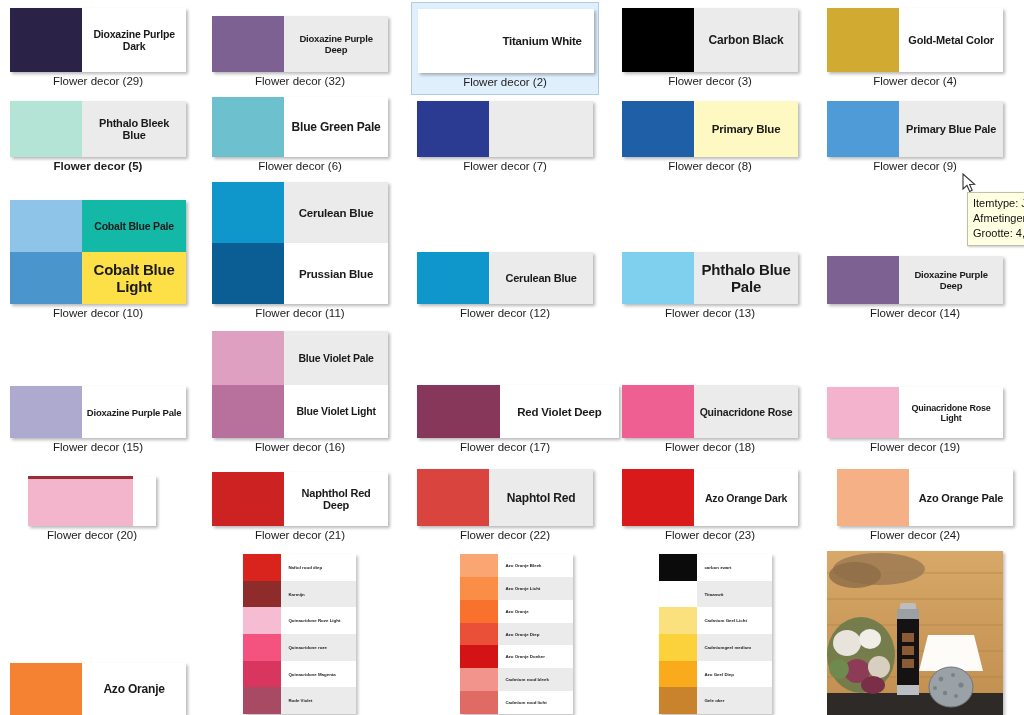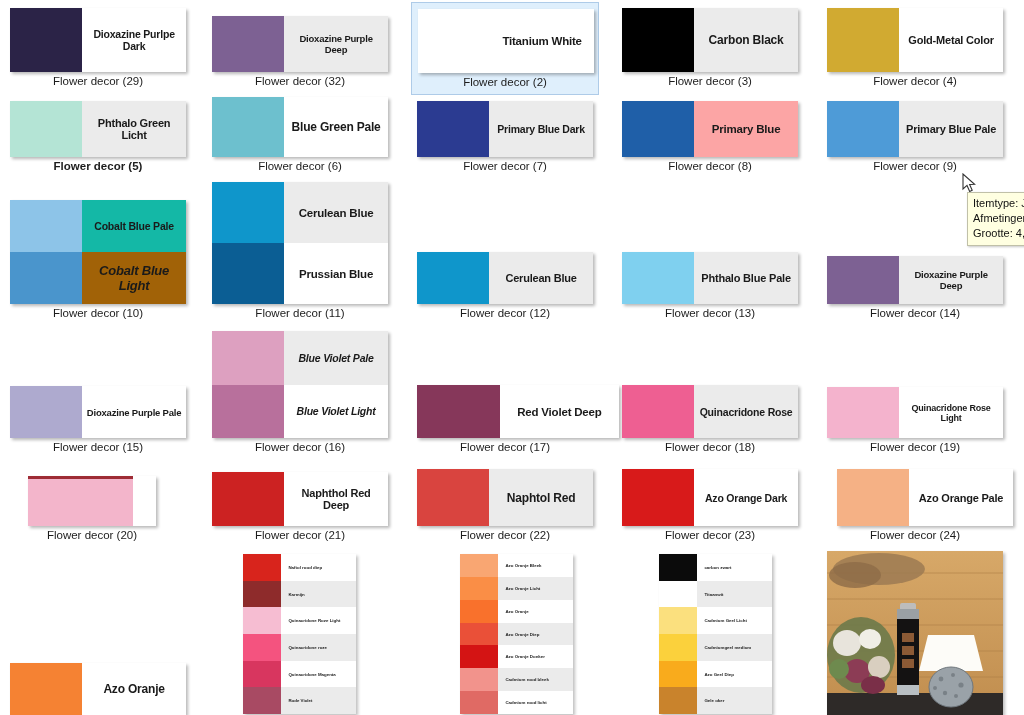--- a/index.html
+++ b/index.html
@@ -149,48 +149,47 @@
           <div class="cc-sw" style="background: rgb(209, 170, 49);"></div>
           <div class="cc-lb" style="background: rgb(255, 255, 255); font-size: 11px;">Gold-Metal Color</div>
         </div>
       </div>
       <div class="caption" style="top: 73px;">Flower decor (4)</div>
     </div>
     <div class="grid-item" style="left: 4px; top: 95px; width: 188px; height: 85px;">
       <div class="thumb" style="position: absolute; left: 6px; top: 6px; width: 176px; height: 56px; background: rgb(235, 235, 235);">
         <div class="cc">
           <div class="cc-sw" style="background: rgb(180, 228, 213);"></div>
-          <div class="cc-lb" style="background: rgb(235, 235, 235); font-size: 11px;">Phthalo Green Licht</div>
+          <div class="cc-lb" style="background: rgb(235, 235, 235); font-size: 11px;">Phthalo Bleek Blue</div>
         </div>
       </div>
       <div class="caption" style="top: 65px; font-weight: bold;">Flower decor (5)</div>
     </div>
     <div class="grid-item" style="left: 206px; top: 91px; width: 188px; height: 89px;">
       <div class="thumb" style="position: absolute; left: 6px; top: 6px; width: 176px; height: 60px; background: rgb(255, 255, 255);">
         <div class="cc">
           <div class="cc-sw" style="background: rgb(109, 192, 206);"></div>
           <div class="cc-lb" style="background: rgb(255, 255, 255); font-size: 12px;">Blue Green Pale</div>
         </div>
       </div>
       <div class="caption" style="top: 69px;">Flower decor (6)</div>
     </div>
     <div class="grid-item" style="left: 411px; top: 95px; width: 188px; height: 85px;">
       <div class="thumb" style="position: absolute; left: 6px; top: 6px; width: 176px; height: 56px; background: rgb(235, 235, 235);">
         <div class="cc">
           <div class="cc-sw" style="background: rgb(43, 59, 145);"></div>
-          <div class="cc-lb" style="background: rgb(235, 235, 235); font-size: 10.5px;">Primary Blue Dark</div>
         </div>
       </div>
       <div class="caption" style="top: 65px;">Flower decor (7)</div>
     </div>
     <div class="grid-item" style="left: 616px; top: 95px; width: 188px; height: 85px;">
       <div class="thumb" style="position: absolute; left: 6px; top: 6px; width: 176px; height: 56px; background: rgb(235, 235, 235);">
         <div class="cc">
           <div class="cc-sw" style="background: rgb(31, 95, 168);"></div>
-          <div class="cc-lb" style="background: #fca5a5; font-size: 11.5px;">Primary Blue</div>
+          <div class="cc-lb" style="background: #fef9c3; font-size: 11.5px;">Primary Blue</div>
         </div>
       </div>
       <div class="caption" style="top: 65px;">Flower decor (8)</div>
     </div>
     <div class="grid-item" style="left: 821px; top: 95px; width: 188px; height: 85px;">
       <div class="thumb" style="position: absolute; left: 6px; top: 6px; width: 176px; height: 56px; background: rgb(235, 235, 235);">
         <div class="cc">
           <div class="cc-sw" style="background: rgb(78, 155, 215);"></div>
           <div class="cc-lb" style="background: rgb(235, 235, 235); font-size: 11px;">Primary Blue Pale</div>
         </div>
@@ -199,21 +198,21 @@
     </div>
     <div class="grid-item" style="left: 4px; top: 194px; width: 188px; height: 133px;">
       <div class="thumb" style="position: absolute; left: 6px; top: 6px; width: 176px; height: 104px; background: rgb(255, 255, 255);">
         <div class="cc2">
           <div class="cc">
             <div class="cc-sw" style="background: rgb(141, 196, 232);"></div>
             <div class="cc-lb" style="background: #14b8a6; font-size: 10.5px;">Cobalt Blue Pale</div>
           </div>
           <div class="cc">
             <div class="cc-sw" style="background: rgb(74, 149, 204);"></div>
-            <div class="cc-lb" style="background: #a16207; font-size: 13px; font-style: italic;">Cobalt Blue Light</div>
+            <div class="cc-lb" style="background: #fde047; font-size: 15px;">Cobalt Blue Light</div>
           </div>
         </div>
       </div>
       <div class="caption" style="top: 113px;">Flower decor (10)</div>
     </div>
     <div class="grid-item" style="left: 206px; top: 176px; width: 188px; height: 151px;">
       <div class="thumb" style="position: absolute; left: 6px; top: 6px; width: 176px; height: 122px; background: rgb(235, 235, 235);">
         <div class="cc2">
           <div class="cc">
             <div class="cc-sw" style="background: rgb(15, 150, 203);"></div>
@@ -233,21 +232,21 @@
           <div class="cc-sw" style="background: rgb(15, 150, 203);"></div>
           <div class="cc-lb" style="background: rgb(235, 235, 235); font-size: 11px;">Cerulean Blue</div>
         </div>
       </div>
       <div class="caption" style="top: 61px;">Flower decor (12)</div>
     </div>
     <div class="grid-item" style="left: 616px; top: 246px; width: 188px; height: 81px;">
       <div class="thumb" style="position: absolute; left: 6px; top: 6px; width: 176px; height: 52px; background: rgb(235, 235, 235);">
         <div class="cc">
           <div class="cc-sw" style="background: rgb(127, 208, 239);"></div>
-          <div class="cc-lb" style="background: rgb(235, 235, 235); font-size: 11px;">Phthalo Blue Pale</div>
+          <div class="cc-lb" style="background: rgb(235, 235, 235); font-size: 15px;">Phthalo Blue Pale</div>
         </div>
       </div>
       <div class="caption" style="top: 61px;">Flower decor (13)</div>
     </div>
     <div class="grid-item" style="left: 821px; top: 250px; width: 188px; height: 77px;">
       <div class="thumb" style="position: absolute; left: 6px; top: 6px; width: 176px; height: 48px; background: rgb(235, 235, 235);">
         <div class="cc">
           <div class="cc-sw" style="background: rgb(125, 97, 147);"></div>
           <div class="cc-lb" style="background: rgb(235, 235, 235); font-size: 9.5px;">Dioxazine Purple Deep</div>
         </div>
@@ -257,21 +256,21 @@
     <div class="grid-item" style="left: 4px; top: 380px; width: 188px; height: 81px;">
       <div class="thumb" style="position: absolute; left: 6px; top: 6px; width: 176px; height: 52px; background: rgb(255, 255, 255);">
         <div class="cc">
           <div class="cc-sw" style="background: rgb(174, 170, 207);"></div>
           <div class="cc-lb" style="background: rgb(255, 255, 255); font-size: 9.5px;">Dioxazine Purple Pale</div>
         </div>
       </div>
       <div class="caption" style="top: 61px;">Flower decor (15)</div>
     </div>
     <div class="grid-item" style="left: 206px; top: 325px; width: 188px; height: 136px;">
-      <div class="thumb" style="position: absolute; left: 6px; top: 6px; width: 176px; height: 107px; background: #8b5cf6; font-style: italic;">
+      <div class="thumb" style="position: absolute; left: 6px; top: 6px; width: 176px; height: 107px; background: #8b5cf6;">
         <div class="cc2">
           <div class="cc">
             <div class="cc-sw" style="background: rgb(221, 160, 192);"></div>
             <div class="cc-lb" style="background: rgb(235, 235, 235); font-size: 10.5px;">Blue Violet Pale</div>
           </div>
           <div class="cc">
             <div class="cc-sw" style="background: rgb(184, 112, 156);"></div>
             <div class="cc-lb" style="background: rgb(255, 255, 255); font-size: 10.5px;">Blue Violet Light</div>
           </div>
         </div>

